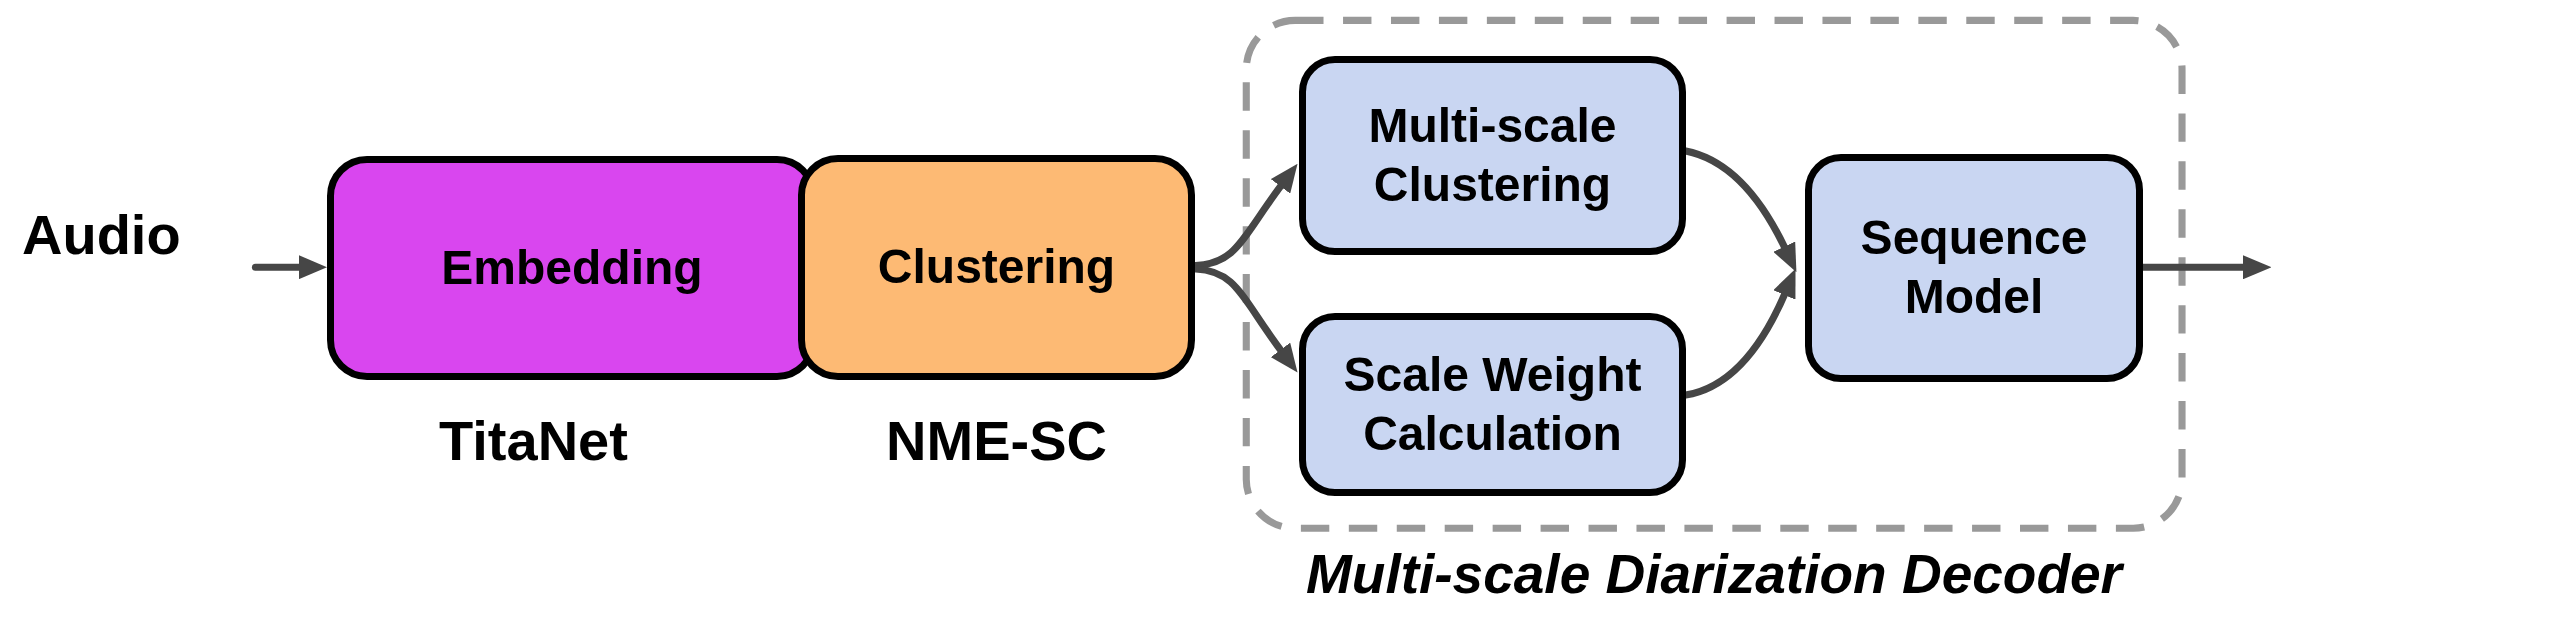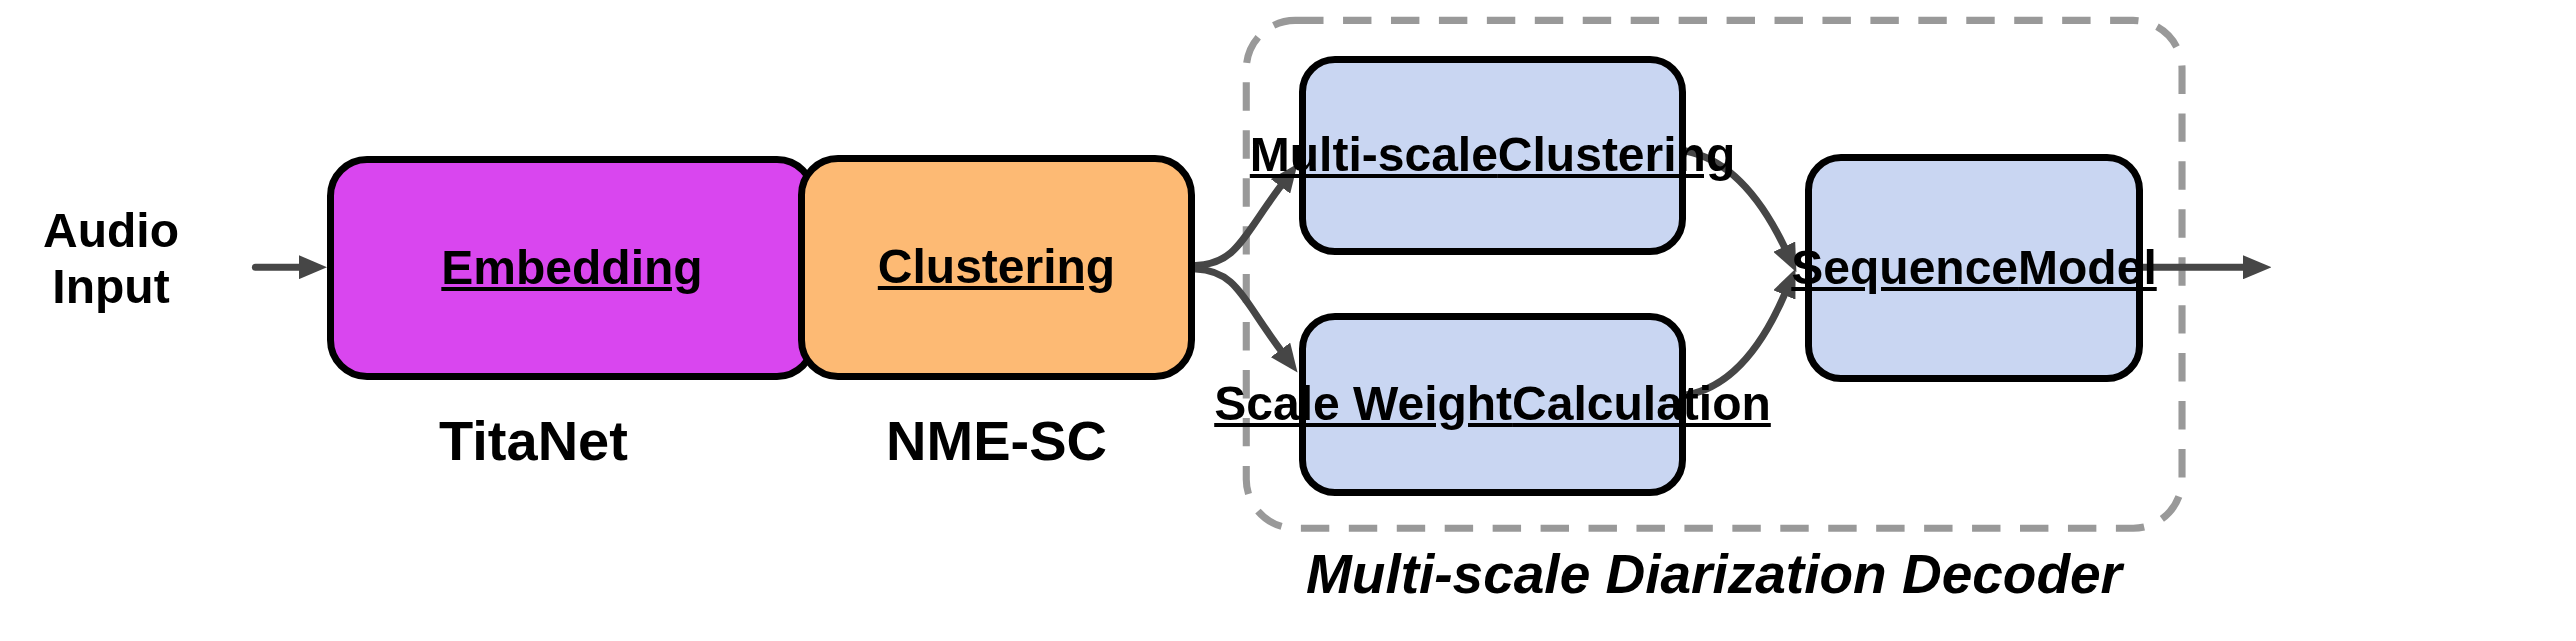--- a/index.html
+++ b/index.html
@@ -15,37 +15,38 @@
     overflow: hidden;
   }
   .overlay {
     position: absolute;
     left: 0; top: 0;
     width: 2576px; height: 641px;
   }
   .node {
     position: absolute;
     display: flex;
+    flex-direction: column;
     align-items: center;
     justify-content: center;
     border: 7px solid #000000;
     border-radius: 40px;
     font-size: 48px;
     line-height: 1.22;
     text-align: center;
     z-index: 2;
-    text-decoration: underline;
   }
   .node span { display: block; white-space: nowrap; }
   .iolabel {
     position: absolute;
-    font-size: 48px;
+    font-size: 56px;
     line-height: 1.16;
-    text-align: center;
+    text-align: left;
     z-index: 2;
+    padding-left: 22px;
   }
   .iolabel span { display: block; white-space: nowrap; }
   .sublabel {
     position: absolute;
     font-size: 56px;
     line-height: 1.1;
     text-align: center;
     white-space: nowrap;
     z-index: 2;
   }
@@ -82,21 +83,20 @@
     <path class="edge" d="M836 301 H868" marker-end="url(#ah)" stroke="#464646"></path>
     <path class="edge" d="M1346 299 C1392 297 1398 268 1443 208" marker-end="url(#ah)" stroke="#464646"></path>
     <path class="edge" d="M1346 303 C1392 305 1398 336 1443 396" marker-end="url(#ah)" stroke="#464646"></path>
     <path class="edge" d="M1898 170 C1958 182 1992 242 2010 280" marker-end="url(#ah)" stroke="#464646"></path>
     <path class="edge" d="M1898 445 C1958 435 1992 372 2010 330" marker-end="url(#ah)" stroke="#464646"></path>
     <path class="edge" d="M2413 301 H2528" marker-end="url(#ah)" stroke="#464646"></path>
   </svg>
 
   <div class="iolabel" style="left:0px; top:203px; width:222px;">
     <span>Audio</span>
-    <span>Input</span>
   </div>
 
   <div class="node fill-green" style="left: 327px; top: 156px; width: 490px; height: 224px; background-color: #d946ef;">
     <span>Embedding</span>
   </div>
   <div class="sublabel" style="left:327px; top:410px; width:413px;">TitaNet</div>
 
   <div class="node fill-gray" style="left: 798px; top: 155px; width: 397px; height: 225px; background-color: #fdba74;">
     <span>Clustering</span>
   </div>

